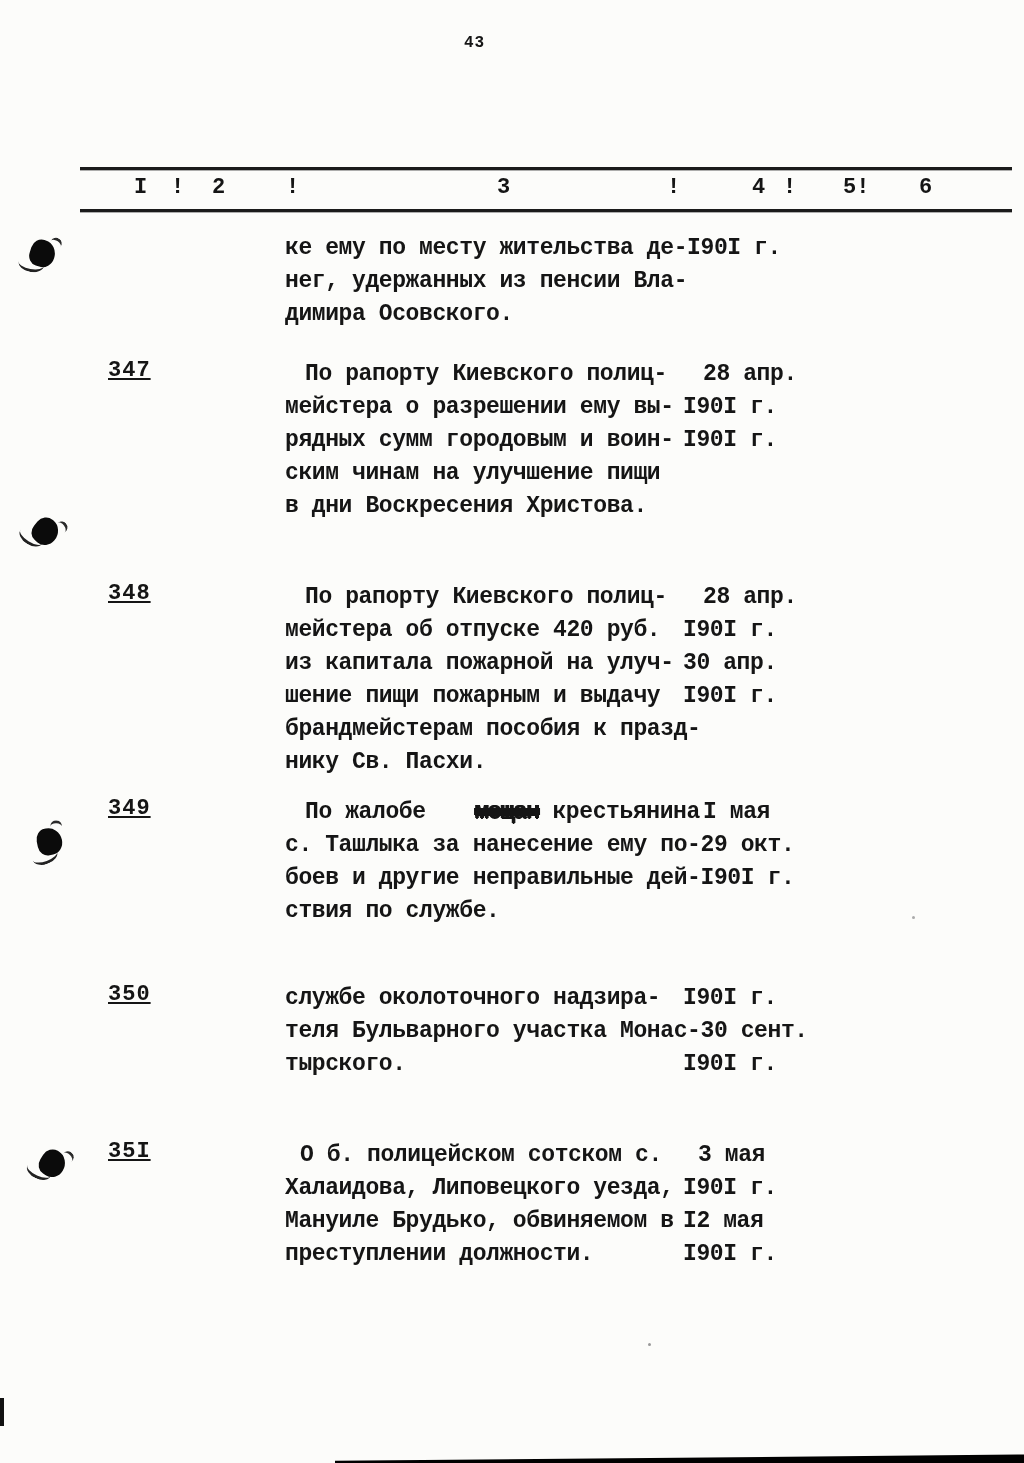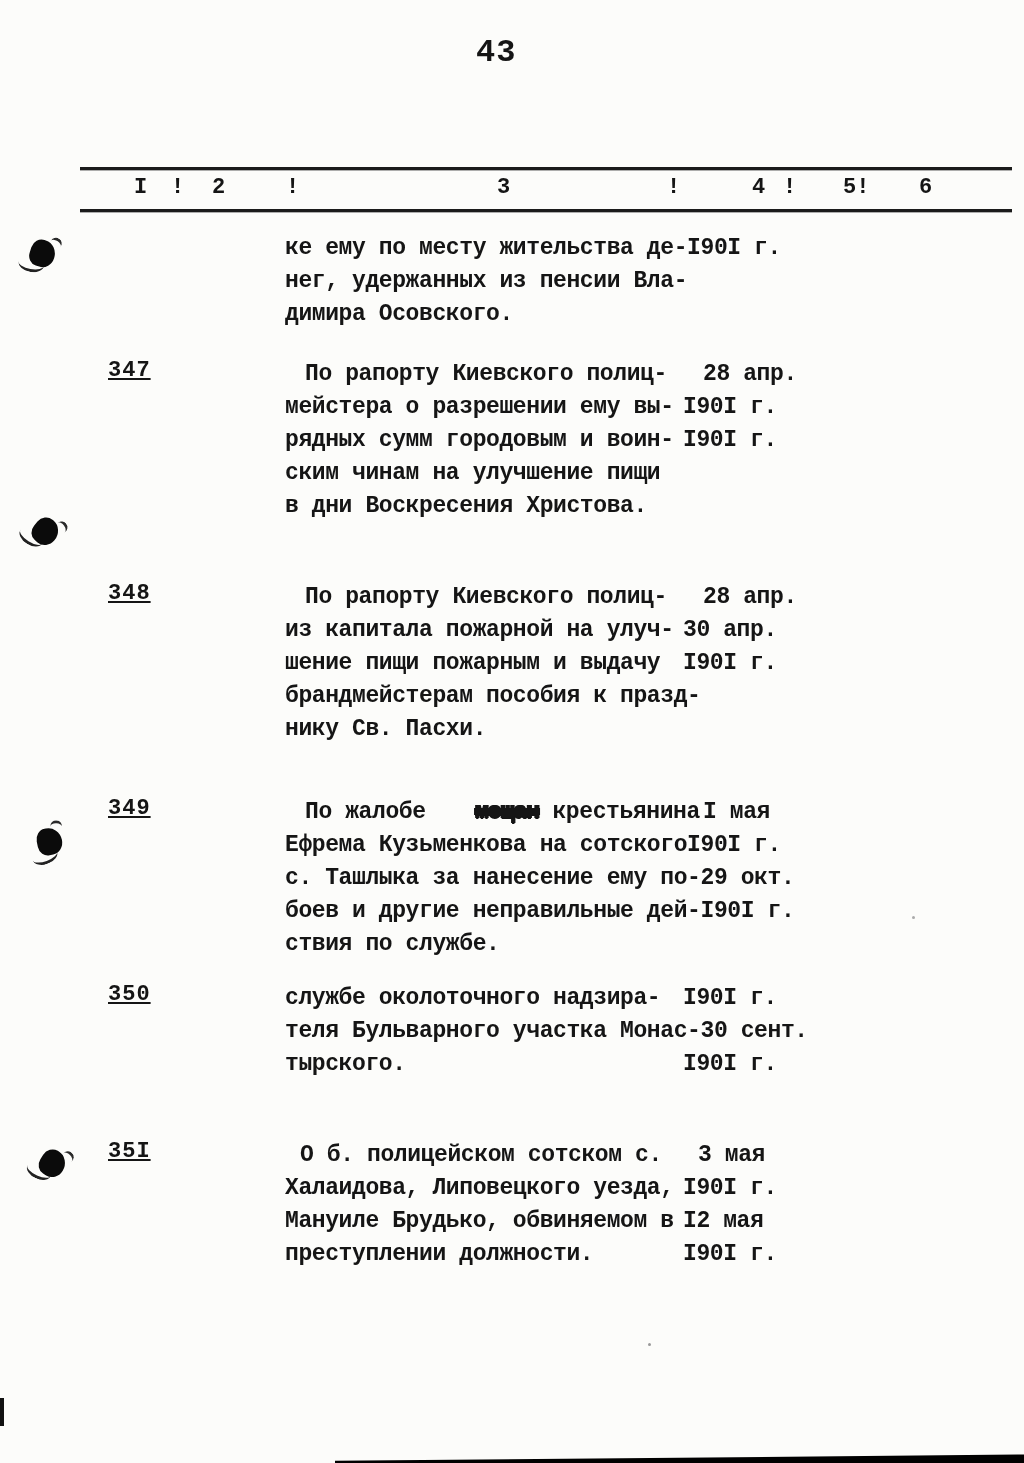--- a/index.html
+++ b/index.html
@@ -7,41 +7,41 @@
     width:1024px;height:1463px;
     position:relative;
     background:#fcfcfa;
     overflow:hidden;
     font-family:"Liberation Mono","DejaVu Sans Mono",monospace;
     font-weight:bold;
     color:#151515;
   }
   .page-number{
     position:absolute;left:464px;top:34px;
-    font-size:32px;letter-spacing:1px;margin-left:12px;
+    font-size:16px;letter-spacing:1px;
   }
   
   .rule{
     position:absolute;left:80px;width:932px;height:3px;
     background:#1b1b1b;
     box-shadow:0 1px 0 rgba(27,27,27,.35);
   }
   .rule-top{top:167px;}
   .rule-bottom{top:209px;}
   .hdr{position:absolute;top:175px;font-size:22px;}
   
   .entry{position:absolute;left:0;width:1024px;}
   .num{position:absolute;left:108px;top:0;font-size:22px;letter-spacing:1px;text-decoration:underline;}
   .lines{margin-left:285px;}
   .line{white-space:pre;height:33px;line-height:33px;font-size:23px;letter-spacing:-0.4px;}
   .desc{display:inline-block;min-width:398px;white-space:pre;vertical-align:top;}
   .indent20{padding-left:20px;}
   .indent15{padding-left:15px;}
   .struck{
-    font-weight:700;
+    font-weight:400;
     text-decoration:line-through;
     text-decoration-thickness:7px;
     text-shadow:1px 0 0 currentColor,-1px 0 0 currentColor,0 1px 0 currentColor;
     letter-spacing:-1px;
     padding-left:36px;
   }
   
   .blob{
     position:absolute;width:25px;height:27px;
     background:#0b0b0b;
@@ -114,32 +114,32 @@
     <div class="line"><span class="desc">рядных сумм городовым и воин-</span><span class="date">I90I г.</span></div>
     <div class="line"><span class="desc">ским чинам на улучшение пищи</span></div>
     <div class="line"><span class="desc">в дни Воскресения Христова.</span></div>
   </div>
 </div>
 
 <div class="entry" style="top:581px">
   <span class="num">348</span>
   <div class="lines">
     <div class="line"><span class="desc indent20">По рапорту Киевского полиц-</span><span class="date">28 апр.</span></div>
+    <div class="line"><span class="desc">мейстера об отпуске 420 руб.</span><span class="date">I90I г.</span></div>
     <div class="line"><span class="desc">из капитала пожарной на улуч-</span><span class="date">30 апр.</span></div>
     <div class="line"><span class="desc">шение пищи пожарным и выдачу</span><span class="date">I90I г.</span></div>
     <div class="line"><span class="desc">брандмейстерам пособия к празд-</span></div>
     <div class="line"><span class="desc">нику Св. Пасхи.</span></div>
   </div>
 </div>
 
 <div class="entry" style="top:796px">
   <span class="num">349</span>
   <div class="lines">
     <div class="line"><span class="desc indent20"><span>По жалобе </span><span class="struck">мещан</span><span> крестьянина</span></span><span class="date">I мая</span></div>
-    <div class="line"><span class="desc">Ефрема Кузьменкова на сотского</span><span class="date">I90I г.</span></div>
     <div class="line"><span class="desc">с. Ташлыка за нанесение ему по-</span><span class="date">29 окт.</span></div>
     <div class="line"><span class="desc">боев и другие неправильные дей-</span><span class="date">I90I г.</span></div>
     <div class="line"><span class="desc">ствия по службе.</span></div>
   </div>
 </div>
 
 <div class="entry" style="top:982px">
   <span class="num">350</span>
   <div class="lines">
     <div class="line"><span class="desc">службе околоточного надзира-</span><span class="date">I90I г.</span></div>

